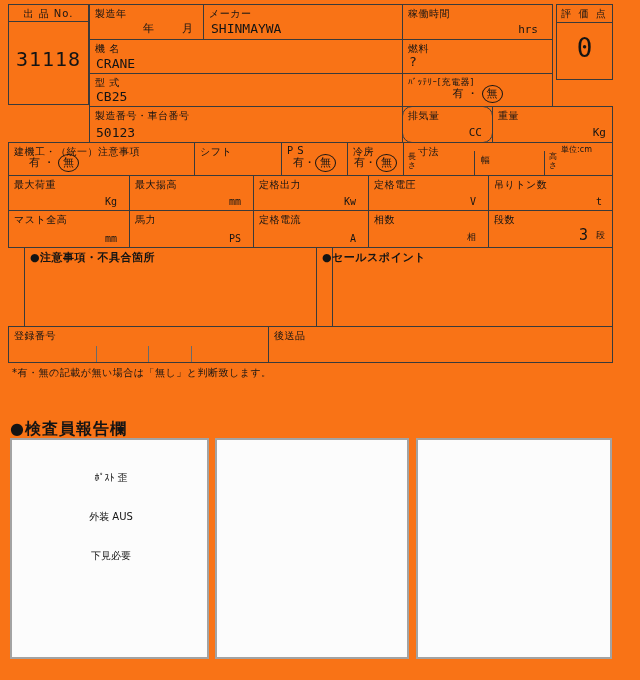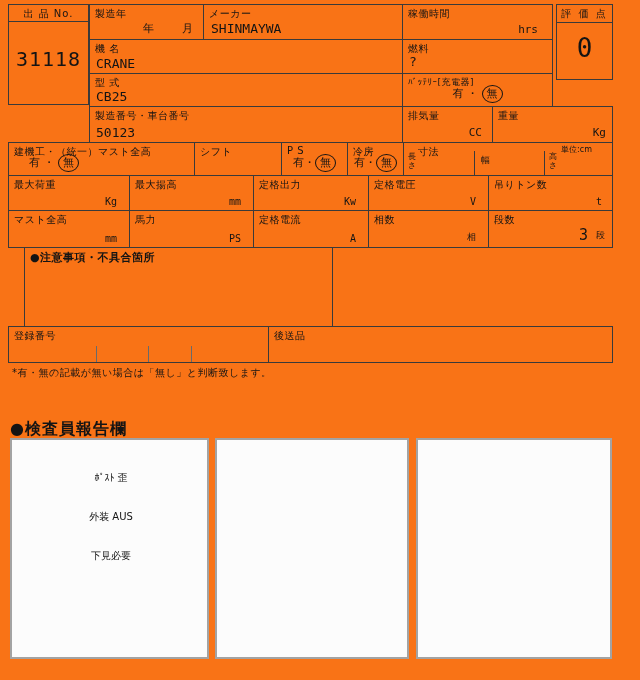--- a/index.html
+++ b/index.html
@@ -79,31 +79,31 @@
       <span>有</span>
       <span>・</span>
       <span class="maru">無</span>
     </div>
   </div>
 
   <div class="cell" style="left:89px;top:106px;width:314px;height:37px;">
     <div class="lbl">製造番号・車台番号</div>
     <div class="val">50123</div>
   </div>
-  <div class="cell" style="left:402px;top:106px;width:91px;height:37px;">
+  <div class="cell" style="left:402px;top:106px;width:91px;height:37px;border-radius:10px;">
     <div class="lbl">排気量</div>
     <div class="unit" style="right:10px;font-size:11px;">CC</div>
   </div>
   <div class="cell" style="left:492px;top:106px;width:121px;height:37px;">
     <div class="lbl">重量</div>
     <div class="unit" style="right:6px;font-size:11px;">Kg</div>
   </div>
 
   <div class="cell" style="left:8px;top:142px;width:187px;height:34px;">
-    <div class="lbl">建機工・（統一）マスト全高</div>
+    <div class="lbl">建機工・（統一）注意事項</div>
     <div class="arunashi left">
       <span>有</span>
       <span>・</span>
       <span class="maru">無</span>
     </div>
   </div>
   <div class="cell" style="left:194px;top:142px;width:88px;height:34px;">
     <div class="lbl">シフト</div>
   </div>
   <div class="cell" style="left:281px;top:142px;width:67px;height:34px;">
@@ -167,20 +167,23 @@
   </div>
   <div class="cell" style="left:488px;top:210px;width:125px;height:38px;">
     <div class="lbl">段数</div>
     <div style="position:absolute;right:24px;bottom:3px;font-size:15px;font-family:'DejaVu Sans Mono',monospace;">3</div>
     <div style="position:absolute;right:7px;bottom:5px;font-size:9px;">段</div>
   </div>
 
   <div class="cell" style="left:8px;top:247px;width:309px;height:80px;margin-left:16px;">
     <div class="lbl sec-lbl">●注意事項・不具合箇所</div>
   </div>
+  <div class="cell" style="left:316px;top:247px;width:297px;height:80px;">
+    <div class="lbl sec-lbl">●セールスポイント</div>
+  </div>
 
   <div class="cell" style="left:8px;top:326px;width:261px;height:37px;">
     <div class="lbl">登録番号</div>
     <div class="tick" style="left:87px;"></div>
     <div class="tick" style="left:139px;"></div>
     <div class="tick" style="left:182px;"></div>
   </div>
   <div class="cell" style="left:268px;top:326px;width:345px;height:37px;">
     <div class="lbl">後送品</div>
   </div>

